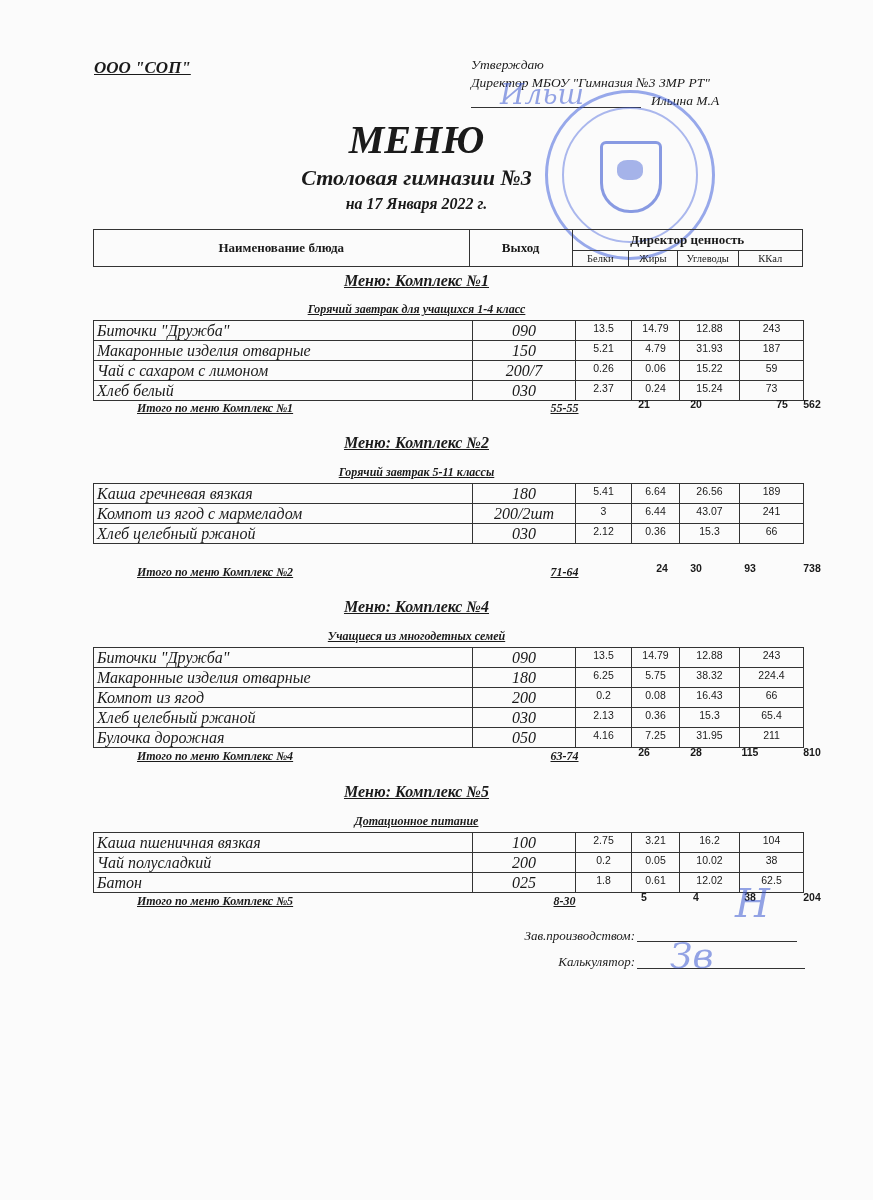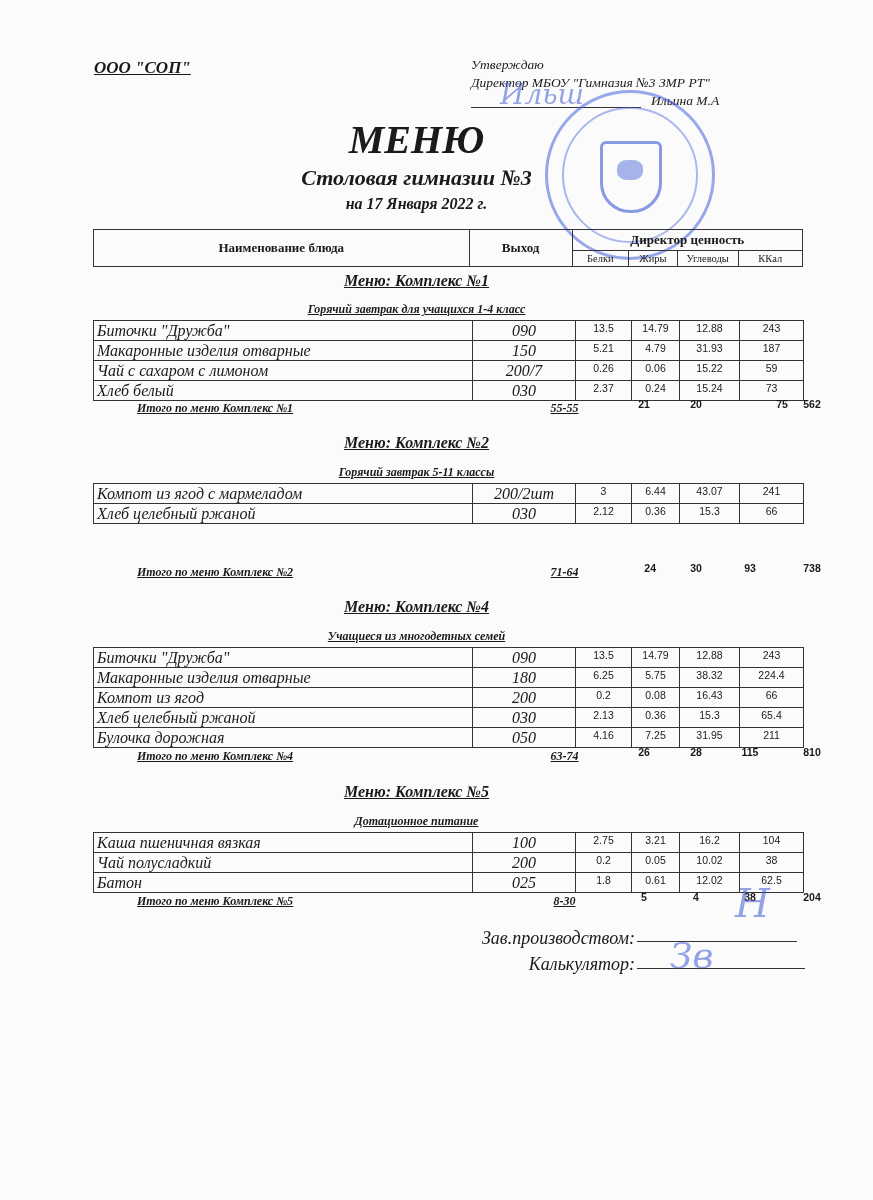--- a/index.html
+++ b/index.html
@@ -42,21 +42,21 @@
   table.menu { position: absolute; left: 93px; width: 710px; border-collapse: collapse; table-layout: fixed; }
   table.menu td { border: 1.5px solid #333; height: 18px; padding: 0; }
   table.menu td.name { font-style: italic; font-size: 16px; padding-left: 3px; white-space: nowrap; overflow: hidden; }
   table.menu td.out { font-style: italic; font-size: 16px; text-align: center; }
   table.menu td.num { font-family: "Liberation Sans", sans-serif; font-size: 10.5px; text-align: center; vertical-align: top; padding-top: 1px; }
   .total-row { position: absolute; left: 93px; width: 710px; height: 16px; margin-left: 41px; }
   .total-row .tname { position: absolute; left: 3px; top: 1px; font-style: italic; font-weight: bold; font-size: 12px; text-decoration: underline; }
   .total-row .tout { position: absolute; left: 379px; width: 103px; text-align: center; top: 1px; font-style: italic; font-weight: bold; font-size: 12px; text-decoration: underline; }
   .total-row .tv { position: absolute; top: -2px; font-family: "Liberation Sans", sans-serif; font-weight: bold; font-size: 10.5px; text-align: center; }
 
-  .footer-label { position: absolute; font-style: italic; font-size: 18px; text-align: right; }
+  .footer-label { position: absolute; font-style: italic; font-size: 13px; text-align: right; }
   .footer-line { position: absolute; border-top: 1px solid #333; }
 </style>
 </head>
 <body>
 
 <div class="abs org">ООО "СОП"</div>
 <div class="abs approve">
   <div>Утверждаю</div>
   <div>Директор МБОУ "Гимназия №3 ЗМР РТ"</div>
   <div class="line3">Ильина М.А</div>
@@ -149,41 +149,49 @@
   <colgroup>
       <col style="width:379px">
       <col style="width:103px">
       <col style="width:56px">
       <col style="width:48px">
       <col style="width:60px">
       <col style="width:64px">
     </colgroup>
   <tbody>
   <tr>
+    <td class="name">Каша гречневая вязкая</td>
+    <td class="out">180</td>
+    <td class="num">5.41</td>
+    <td class="num">6.64</td>
+    <td class="num">26.56</td>
+    <td class="num">189</td>
+  </tr>
+  <tr>
     <td class="name">Компот из  ягод  с мармеладом</td>
     <td class="out">200/2шт</td>
     <td class="num">3</td>
     <td class="num">6.44</td>
     <td class="num">43.07</td>
     <td class="num">241</td>
   </tr>
   <tr>
     <td class="name">Хлеб  целебный ржаной</td>
     <td class="out">030</td>
     <td class="num">2.12</td>
     <td class="num">0.36</td>
     <td class="num">15.3</td>
     <td class="num">66</td>
   </tr>
 </tbody>
   </table>
 <div class="total-row" style="top:564px;">
   <span class="tname">Итого по меню Комплекс №2</span>
   <span class="tout">71-64</span>
-  <span class="tv" style="left:466px;width:56px;text-align:right;">24</span>
+  <span class="tv" style="left:500px;width:56px;">24</span>
   <span class="tv" style="left:538px;width:48px;">30</span>
   <span class="tv" style="left:586px;width:60px;">93</span>
   <span class="tv" style="left:646px;width:64px;">738</span>
 </div>
 
 <div class="section-title" style="top:598px; left:-20px;">Меню: Комплекс №4</div>
 <div class="section-sub" style="top:629px; left:-20px;">Учащиеся из многодетных семей</div>
 <table class="menu" style="top:647px;">
   <colgroup>
       <col style="width:379px">

